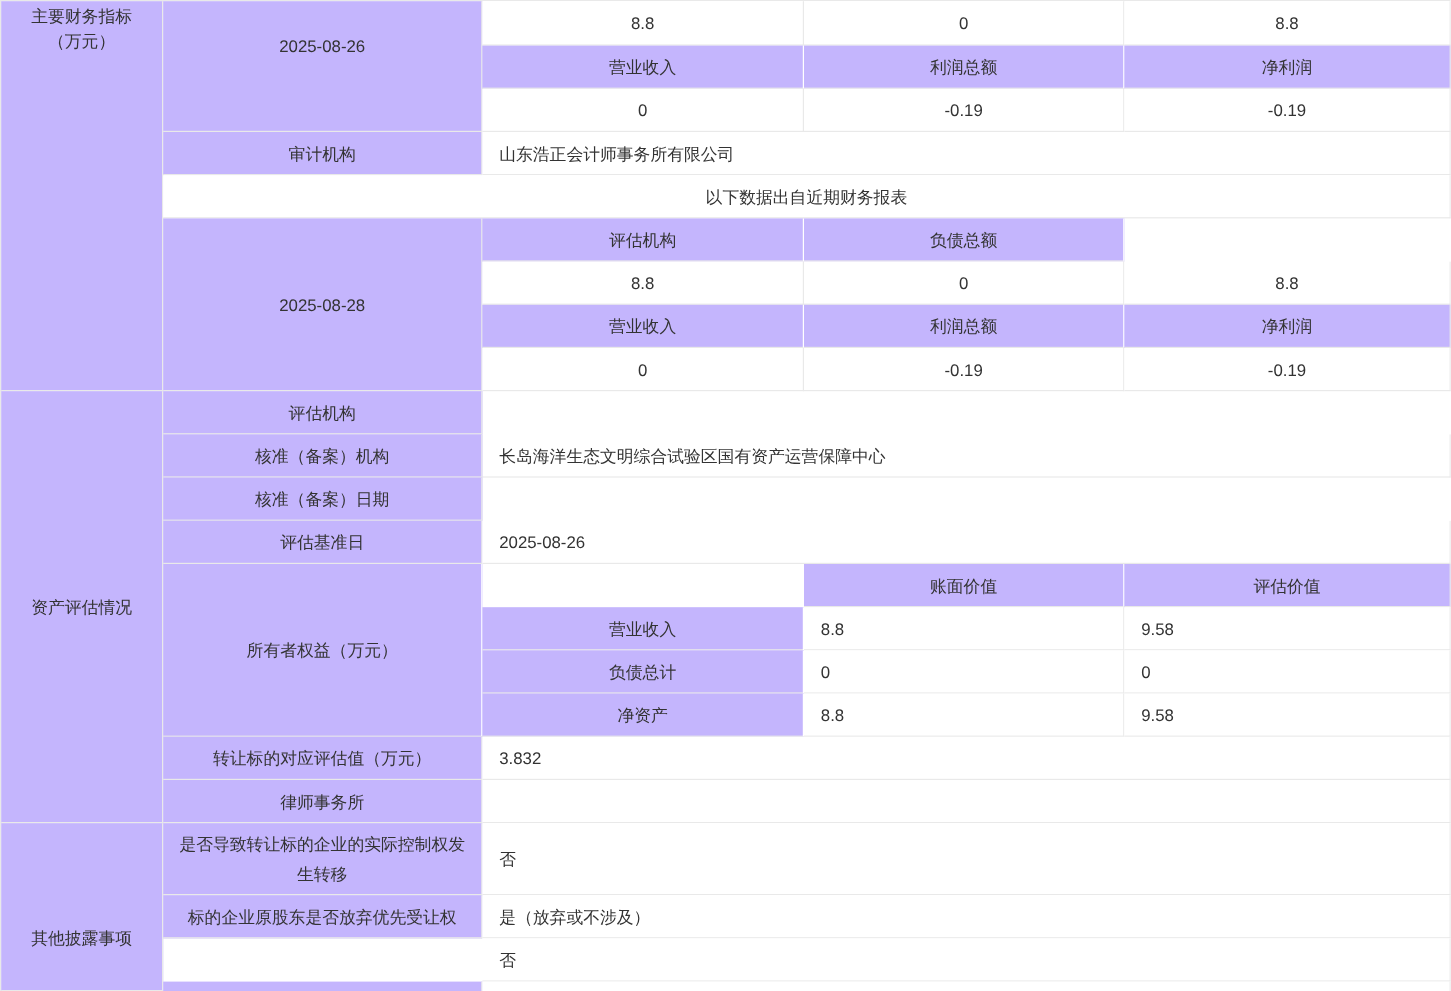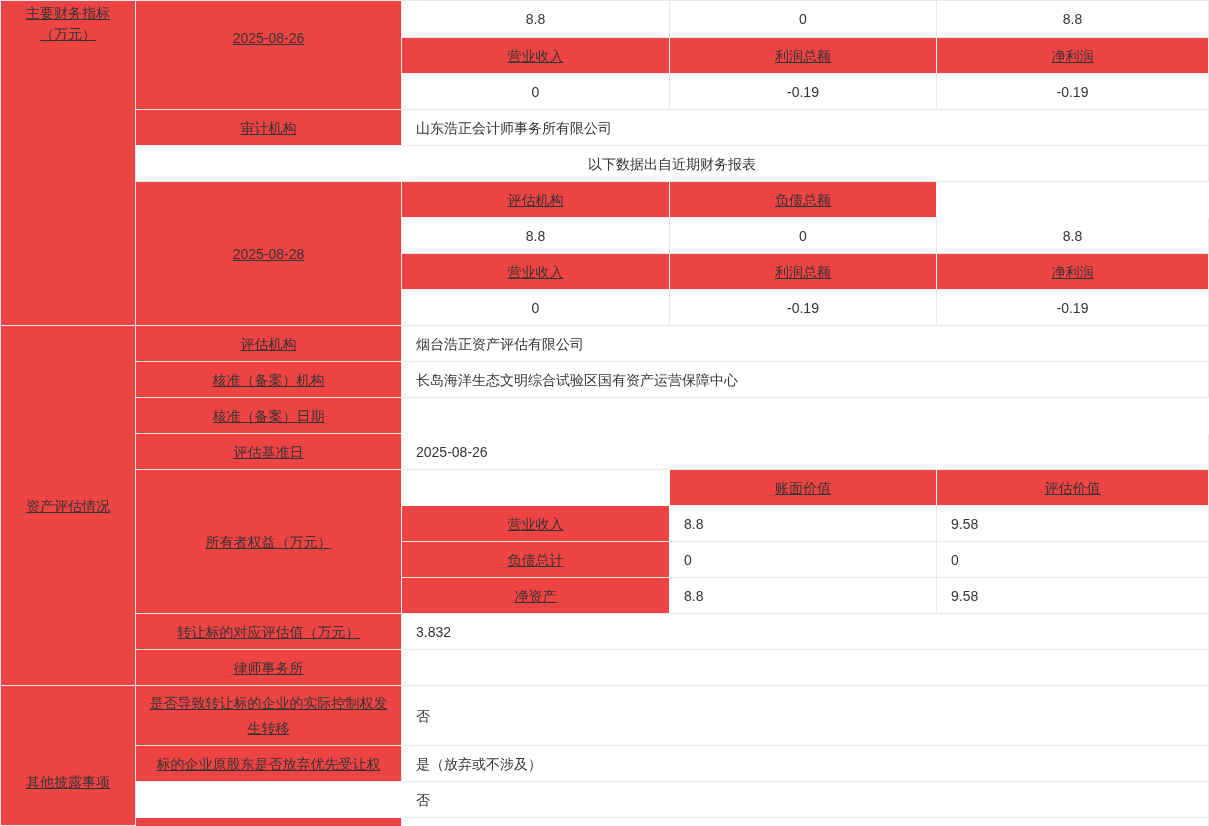--- a/index.html
+++ b/index.html
@@ -21,21 +21,21 @@
   .c{
     box-sizing:border-box;
     display:flex;align-items:center;justify-content:center;
     text-align:center;
     border-right:1px solid #e9e9e9;
     border-bottom:1px solid #e9e9e9;
     background:#fff;
     line-height:20px;
     overflow:hidden;
   }
-  .g{background:#ef4444;text-decoration:underline;}
+  .g{background:#c4b5fd;}
   .wr{border-right-color:#fff;}        
   .left{justify-content:flex-start;text-align:left;padding-left:14px;padding-right:10px;}
   .nb{border-bottom:none;}
   .seclabel1{
     flex-direction:column;justify-content:flex-start;
     padding-top:2px;line-height:21px;
   }
   .seclabel3{padding-top:52px;}
   .dateup{padding-bottom:34px;}
   .wrap2{line-height:25px;padding:0 10px;}
@@ -83,21 +83,20 @@
     <div class="c g wr" style="grid-area:8/4/9/5">利润总额</div>
     <div class="c g" style="grid-area:8/5/9/6">净利润</div>
 
     <div class="c" style="grid-area:9/3/10/4">0</div>
     <div class="c" style="grid-area:9/4/10/5">-0.19</div>
     <div class="c" style="grid-area:9/5/10/6">-0.19</div>
 
     <div class="c g" style="grid-area:10/1/20/2">资产评估情况</div>
 
     <div class="c g" style="grid-area:10/2/11/3">评估机构</div>
-    <div class="c left" style="grid-area:10/3/11/6">烟台浩正资产评估有限公司</div>
 
     <div class="c left" style="grid-area:11/3/12/6">长岛海洋生态文明综合试验区国有资产运营保障中心</div>
     <div class="c g" style="grid-area:11/2/12/3">核准（备案）机构</div>
 
     <div class="c g" style="grid-area:12/2/13/3">核准（备案）日期</div>
 
     <div class="c g" style="grid-area:13/2/14/3">评估基准日</div>
     <div class="c left" style="grid-area:13/3/14/6">2025-08-26</div>
 
     <div class="c g wr" style="grid-area:14/2/18/3">所有者权益（万元）</div>

